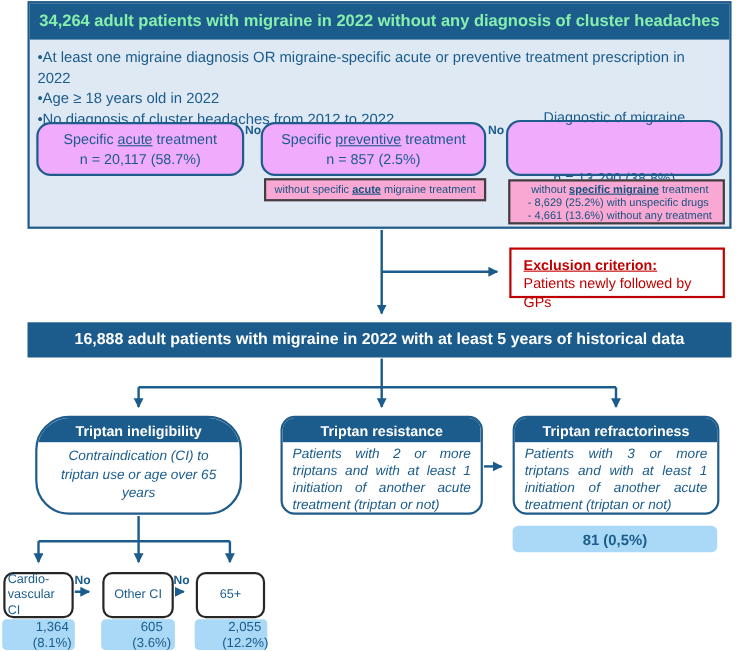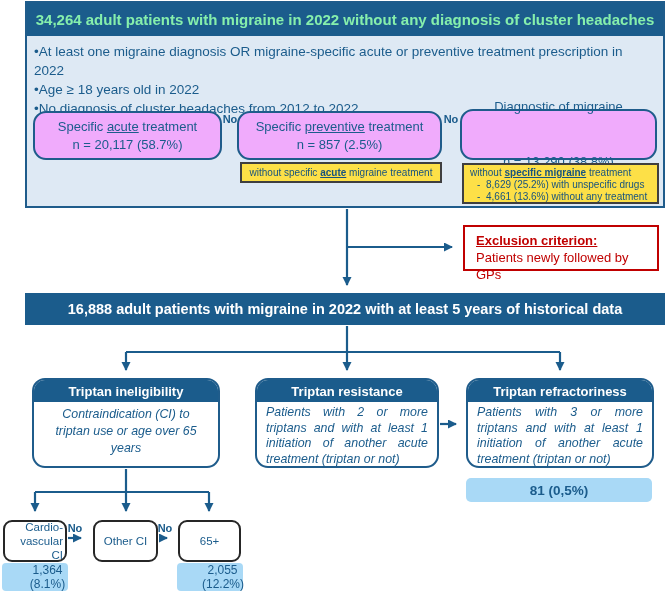--- a/index.html
+++ b/index.html
@@ -13,23 +13,23 @@
   
   .top-section{left:25px;top:1px;width:640px;height:207px;background:#dee9f4;border:2px solid #1f5c8b;z-index:2;}
   .top-header{position:absolute;left:0;top:0;width:100%;height:33px;background:#1b5c8c;color:#86efac;
     font-weight:bold;font-size:15px;display:flex;align-items:center;justify-content:center;}
   .bullets{position:absolute;left:7px;top:39px;width:620px;font-size:13.5px;line-height:19px;color:#1b5c8c;}
   .wbox{position:absolute;background:#f0abfc;border:2px solid #1f5c8b;border-radius:13px;
     display:flex;flex-direction:column;align-items:center;justify-content:center;
     font-size:13px;line-height:18px;text-align:center;color:#1b5c8c;z-index:3;}
   .u{text-decoration:underline;}
   .bu{text-decoration:underline;font-weight:bold;}
-  .note{position:absolute;background:#fde047;border:2px solid #3f3f3f;font-size:10px;color:#17537f;z-index:3;}
+  .note{position:absolute;background:#f9a8d4;border:2px solid #3f3f3f;font-size:10px;color:#17537f;z-index:3;}
   .note1{display:flex;align-items:center;justify-content:center;}
-  .note2{padding:2px 0 0 6px;line-height:12px;}
+  .note2{padding:2px 0 0 6px;line-height:12px;text-align:center;}
   .note-item{display:flex;}
   .note-item .dash{width:9px;margin-left:7px;}
 
   
   .exclusion{left:463px;top:225px;width:196px;height:46px;border:2.5px solid #c00000;border-radius:0;
     background:#fff;color:#c00000;font-size:13px;line-height:17px;padding:5px 4px 0 11px;z-index:2;}
   .exclusion .t{font-weight:bold;text-decoration:underline;}
 
   
   .bar2{left:25px;top:293px;width:640px;height:32px;background:#1b5c8c;color:#fff;font-weight:bold;
@@ -40,21 +40,21 @@
   .tcol .thead{background:#1b5c8c;color:#fff;font-weight:bold;font-size:13px;height:22px;
     display:flex;align-items:center;justify-content:center;}
   .tcol .tbody{font-style:italic;font-size:12.4px;color:#1b5c8c;}
   .tbody.center{display:flex;align-items:center;justify-content:center;text-align:center;height:58px;padding:0 14px;line-height:17px;}
   .tbody.just{padding:3px 9px 0 9px;text-align:justify;line-height:15.5px;}
   .result-bar{background:#a9d9f6;border-radius:5px;color:#1b5c8c;font-weight:bold;font-size:13.5px;
     display:flex;align-items:center;justify-content:center;z-index:2;}
 
   
   .cibox{background:#fff;border:2px solid #262626;border-radius:9px;color:#1b5c8c;font-size:11.5px;
-    line-height:14px;display:flex;align-items:center;justify-content:center;text-align:right;padding:1px 2px;z-index:2;}
+    line-height:14px;display:flex;align-items:center;justify-content:center;text-align:left;padding:1px 2px;z-index:2;}
   .numbar{background:#a9d9f6;border-radius:4px;color:#1b5c8c;font-size:12px;line-height:14px;
     text-align:center;padding-top:0;display:flex;flex-direction:column;justify-content:center;z-index:2;padding-left:25px;}
 
   .no-label{position:absolute;font-weight:bold;font-size:11px;color:#1b5c8c;text-align:center;z-index:3;}
 </style>
 </head>
 <body>
 
 <div class="canvas">
 
@@ -135,21 +135,21 @@
   <div class="no-label" style="left:220px;top:113px;width:20px;">No</div>
   <div class="no-label" style="left:441px;top:113px;width:20px;">No</div>
 
   <div class="abs exclusion">
     <div class="t">Exclusion criterion:</div>
     <div>Patients newly followed by GPs</div>
   </div>
 
   <div class="abs bar2">16,888 adult patients with migraine in 2022 with at least 5 years of historical data</div>
 
-  <div class="abs tcol" style="left:32px;top:378px;width:188px;height:90px;">
+  <div class="abs tcol" style="left:32px;top:378px;width:188px;height:90px;border-radius:31px;">
     <div class="thead">Triptan ineligibility</div>
     <div class="tbody center">Contraindication (CI) to triptan use or age over 65 years</div>
   </div>
 
   <div class="abs tcol" style="left:255px;top:378px;width:184px;height:90px;">
     <div class="thead">Triptan resistance</div>
     <div class="tbody just">Patients with 2 or more triptans and with at least 1 initiation of another acute treatment (triptan or not)</div>
   </div>
 
   <div class="abs tcol" style="left:466px;top:378px;width:188px;height:90px;">
@@ -160,20 +160,24 @@
   <div class="abs result-bar" style="left:466px;top:478px;width:186px;height:24px;">81 (0,5%)</div>
 
   <div class="abs cibox" style="left:3px;top:520px;width:64px;height:42px;">Cardio-vascular CI</div>
   <div class="abs cibox" style="left:93px;top:520px;width:65px;height:42px;">Other CI</div>
   <div class="abs cibox" style="left:178px;top:520px;width:63px;height:42px;">65+</div>
 
   <div class="abs numbar" style="left:2px;top:563px;width:66px;height:28px;">
     <div>1,364</div>
     <div>(8.1%)</div>
   </div>
+  <div class="abs numbar" style="left:92px;top:563px;width:67px;height:28px;">
+    <div>605</div>
+    <div>(3.6%)</div>
+  </div>
   <div class="abs numbar" style="left:177px;top:563px;width:66px;height:28px;">
     <div>2,055</div>
     <div>(12.2%)</div>
   </div>
 
   <div class="no-label" style="left:64px;top:522px;width:22px;">No</div>
   <div class="no-label" style="left:154px;top:522px;width:22px;">No</div>
 
 </div>
 

